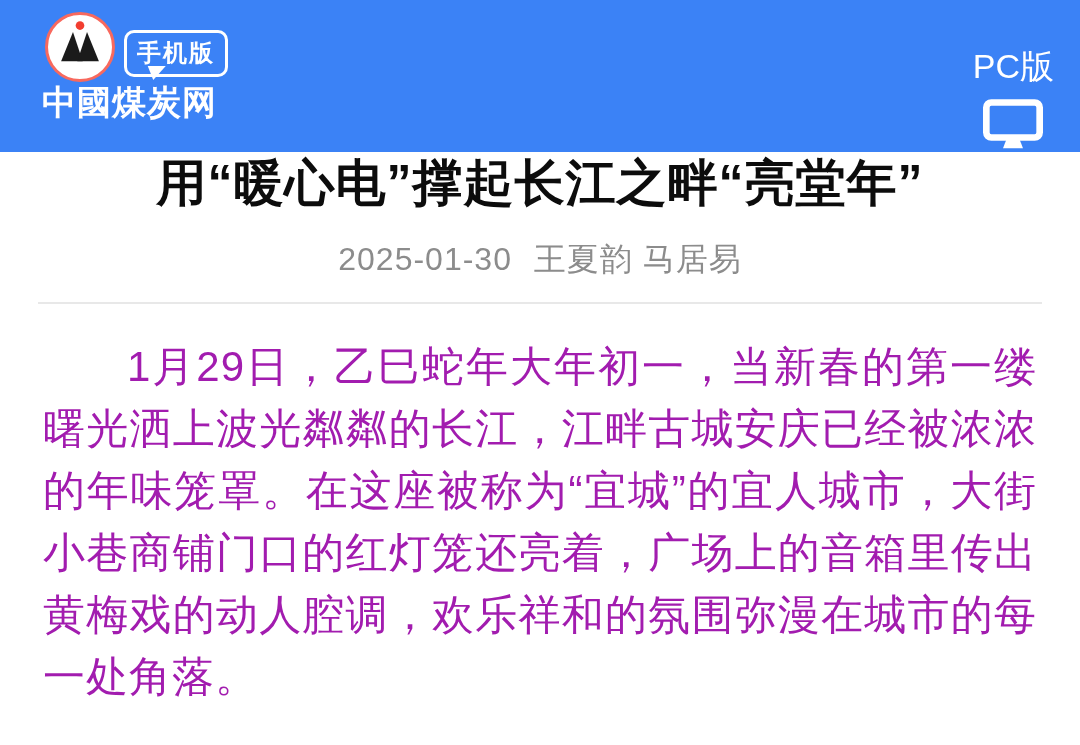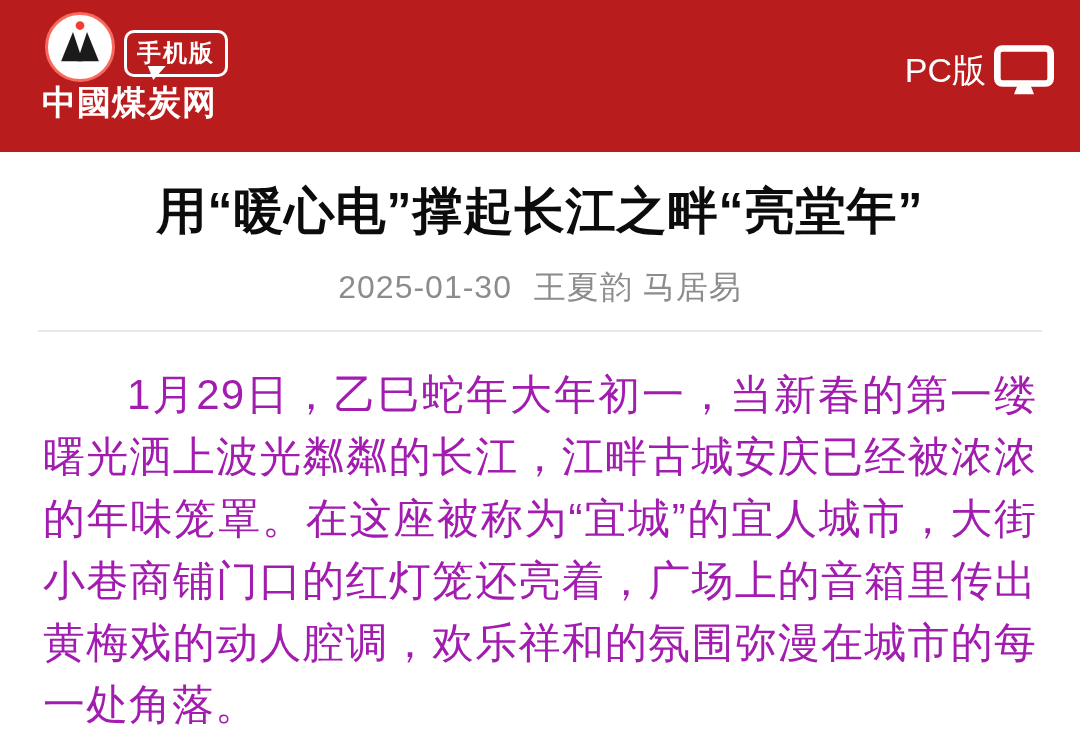--- a/index.html
+++ b/index.html
@@ -9,21 +9,21 @@
     background: #ffffff;
     position: relative;
     overflow: hidden;
   }
 
   
   .site-header {
     position: relative;
     width: 1080px;
     height: 152px;
-    background: #b91c1c;
+    background: #3b82f6;
   }
   .logo-circle {
     position: absolute;
     left: 45px; top: 12px;
     width: 70px; height: 70px;
     background: #ffffff;
     border: 3px solid #f8695e;
     border-radius: 50%;
     display: flex; align-items: center; justify-content: center;
   }
@@ -62,25 +62,26 @@
 
   .pc-switch {
     position: absolute;
     right: 26px; top: 44px;
     display: flex;
     align-items: center;
     gap: 8px;
     color: #ffffff;
     font-size: 34px;
     cursor: pointer;
+    flex-direction: column;
   }
   .pc-switch svg { width: 60px; height: 54px; display: block; }
 
   
-  .article { padding-top: 28px; }
+  .article { }
   .article-title {
     text-align: center;
     font-size: 50px;
     line-height: 62px;
     font-weight: 700;
     color: #0c0c0c;
     letter-spacing: 1px;
     padding: 0 60px;
   }
   .article-meta {

